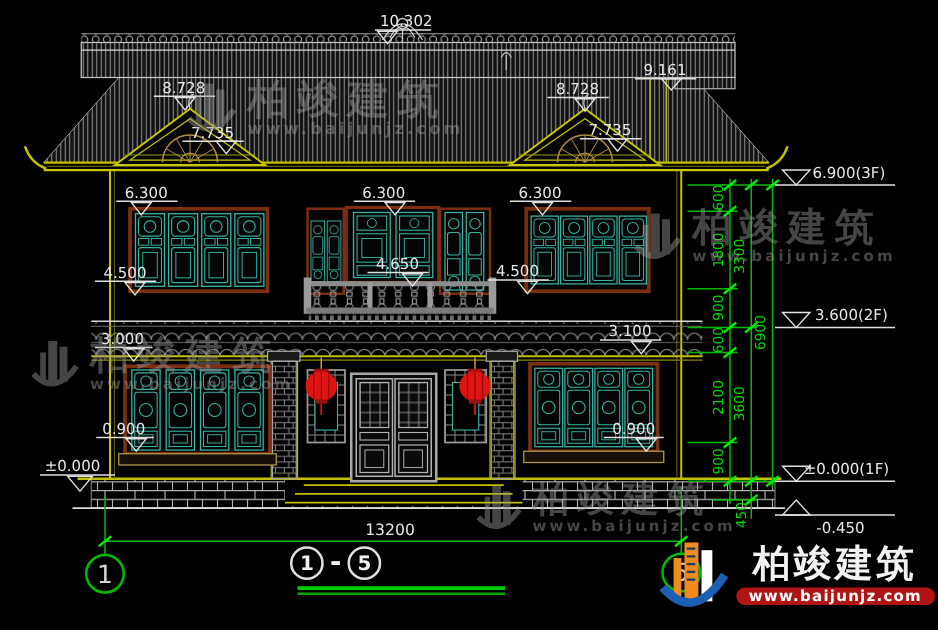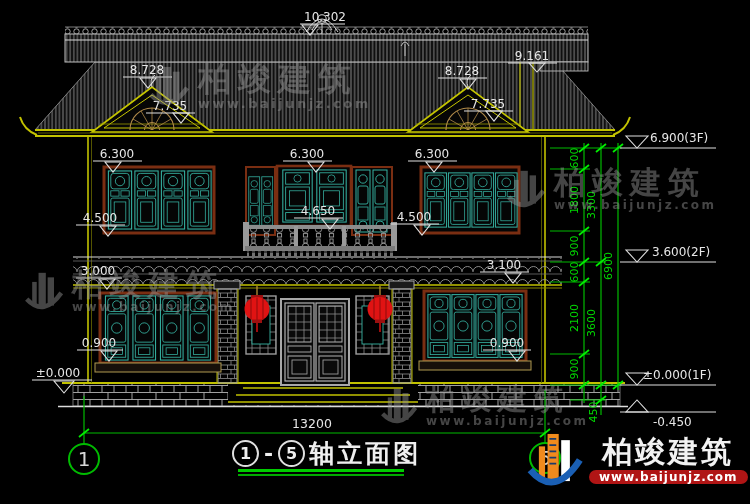--- a/index.html
+++ b/index.html
@@ -478,21 +478,20 @@
     <span class="en" style="font-size:12px;">www.baijunjz.com</span>
   </div>
 </div>
 
 
 <div class="titlebar">
   <div class="titlerow">
     <span class="circ">1</span>
     <span class="tdash">-</span>
     <span class="circ">5</span>
-    <span class="tlabel">轴立面图</span>
   </div>
 </div>
 <div class="uline1"></div>
 <div class="uline2"></div>
 
 
 <div class="logo">
   <svg width="56" height="62" viewBox="0 0 44 50">
     <rect x="16" y="4" width="9" height="38" fill="#f08a1d"></rect>
     <rect x="27" y="9" width="7" height="33" fill="#ffffff"></rect>

